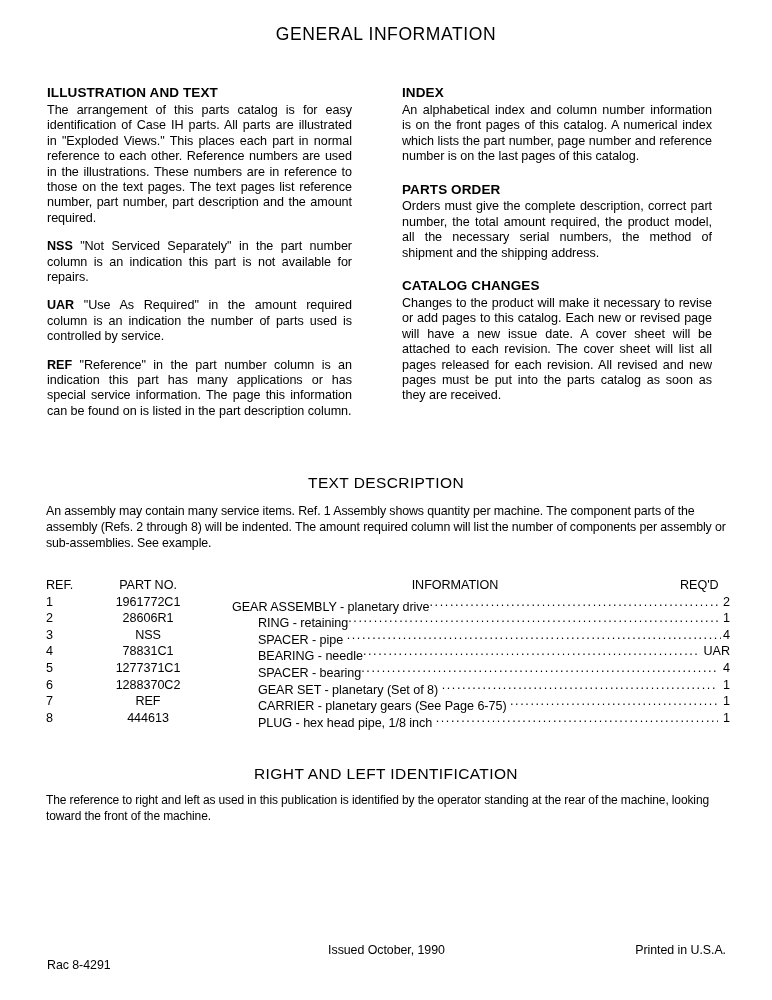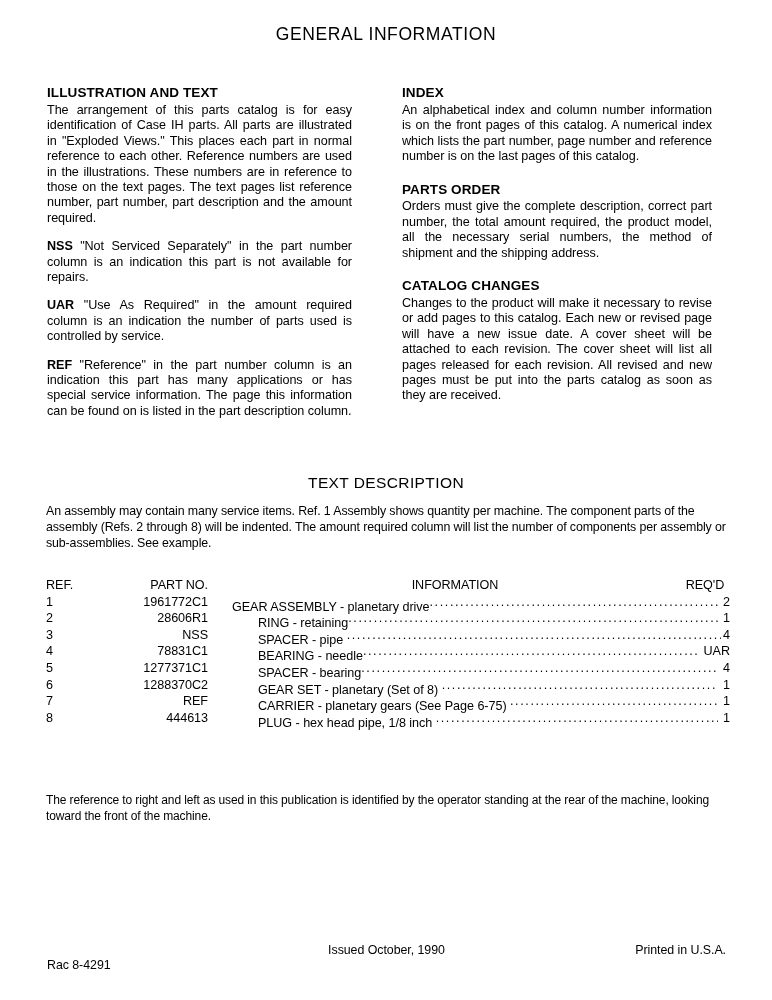--- a/index.html
+++ b/index.html
@@ -106,40 +106,40 @@
   .c-ref {
     position: absolute;
     left: 0;
     width: 36px;
     text-align: left;
   }
   .c-part {
     position: absolute;
     left: 42px;
     width: 120px;
-    text-align: right;
+    text-align: center;
   }
   .c-desc {
     position: absolute;
     left: 186px;
     right: 0;
     text-align: left;
     overflow: hidden;
   }
   
   .hrow .c-desc {
     left: 186px;
     right: 52px;
     text-align: center;
   }
   .hrow .c-reqd {
     position: absolute;
     right: 0;
     width: 50px;
-    text-align: center;
+    text-align: left;
   }
 
   .desc-inner {
     display: block;
     position: relative;
     white-space: nowrap;
   }
   .row.sub .desc-inner { padding-left: 26px; }
 
   .dleader {
@@ -302,20 +302,21 @@
           <span class="c-ref">8</span>
           <span class="c-part">444613</span>
           <span class="c-desc">
             <span class="desc-inner"><span>PLUG - hex head pipe, 1/8 inch </span><span class="dleader" style="width: 282px;">.......................................................................................................................</span></span>
             <span class="qty">1</span>
           </span>
         </div>
       </div>
   </div>
 
+  <div class="section-title-center" id="right-left-title">RIGHT AND LEFT IDENTIFICATION</div>
 
   <div class="rl-para">The reference to right and left as used in this publication is identified by the operator standing at the rear of the machine, looking toward the front of the machine.</div>
 
   <div class="footer">
     <span class="f-center">Issued October, 1990</span>
     <span class="f-left">Rac 8-4291</span>
     <span class="f-right">Printed in U.S.A.</span>
   </div>
 
 </div>

